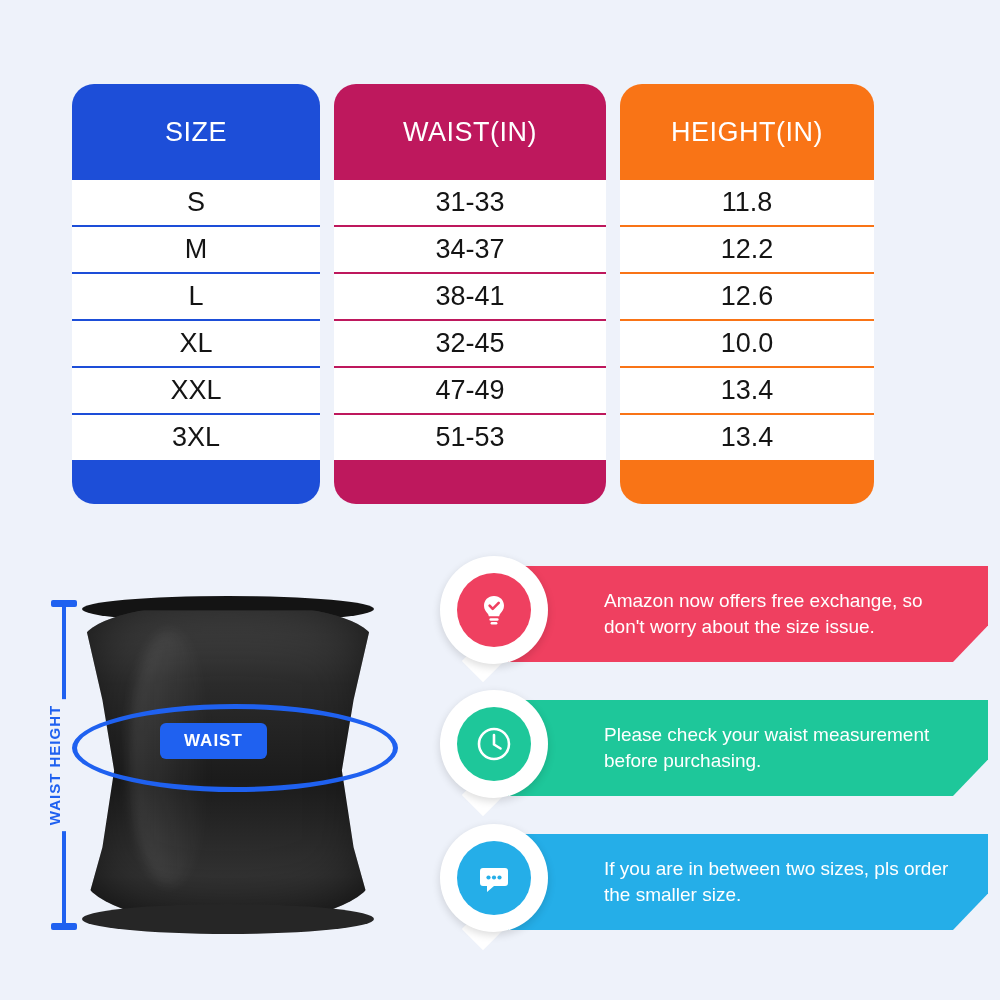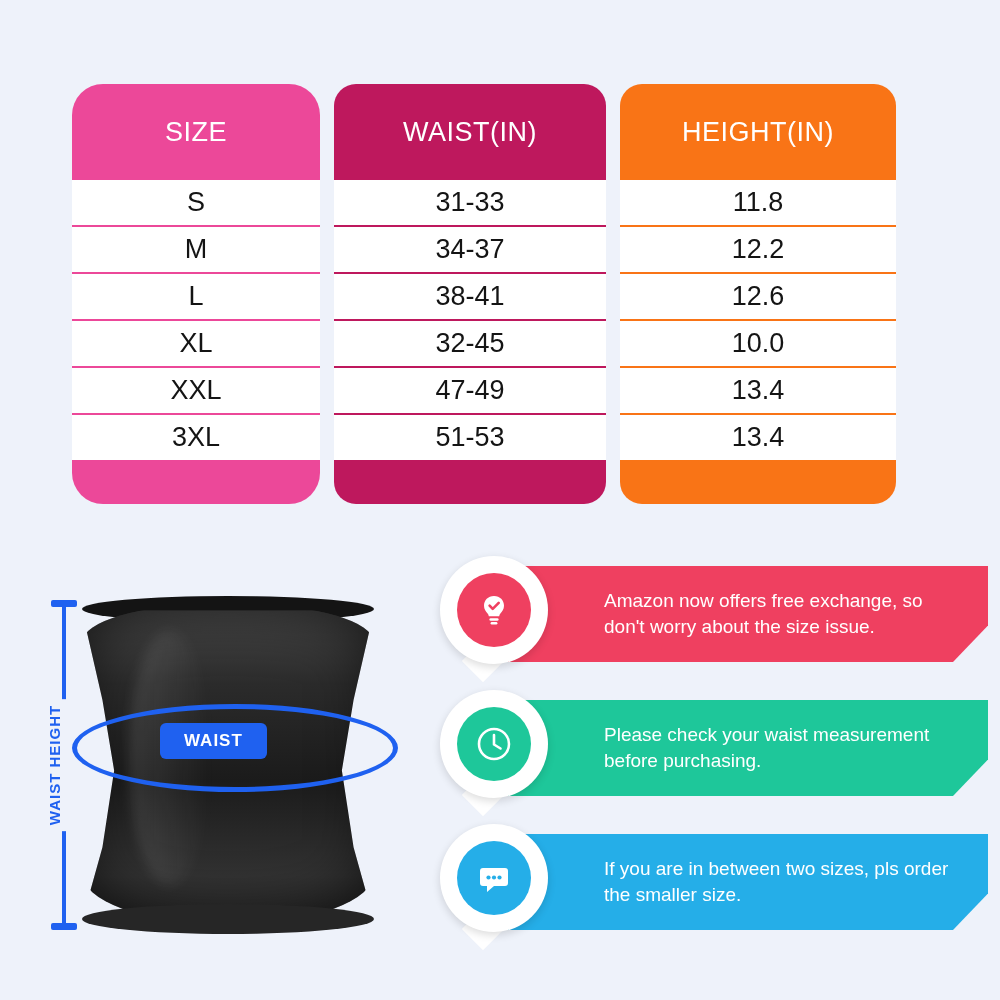--- a/index.html
+++ b/index.html
@@ -22,23 +22,23 @@
     left: 72px;
     width: 856px;
     display: flex;
     gap: 14px;
   }
   .col {
     border-radius: 22px;
     overflow: hidden;
     position: relative;
   }
-  .col-size   { width: 248px; background: #ec4899; border-radius: 31px; }
+  .col-size   { width: 248px; background: #1d4ed8; }
   .col-waist  { width: 272px; background: #be185d; }
-  .col-height { width: 276px; background: #f97416; }
+  .col-height { width: 254px; background: #f97416; }
 
   .col-head {
     height: 96px;
     display: flex;
     align-items: center;
     justify-content: center;
     color: #ffffff;
     font-size: 27px;
     letter-spacing: 0.5px;
   }

